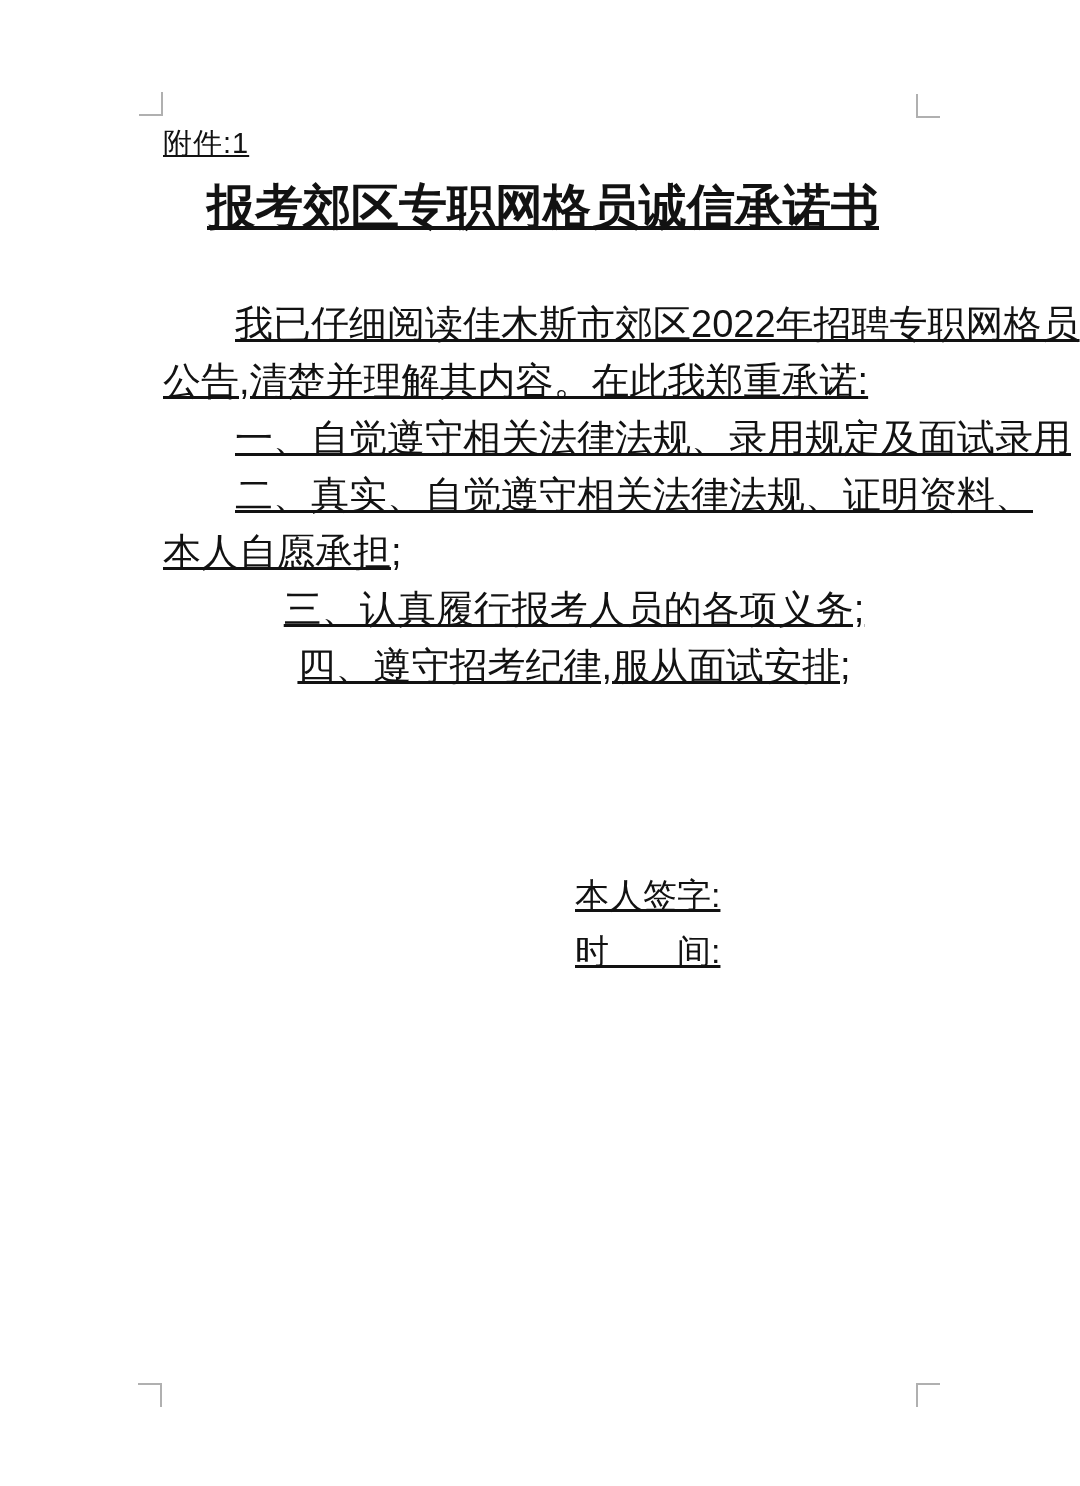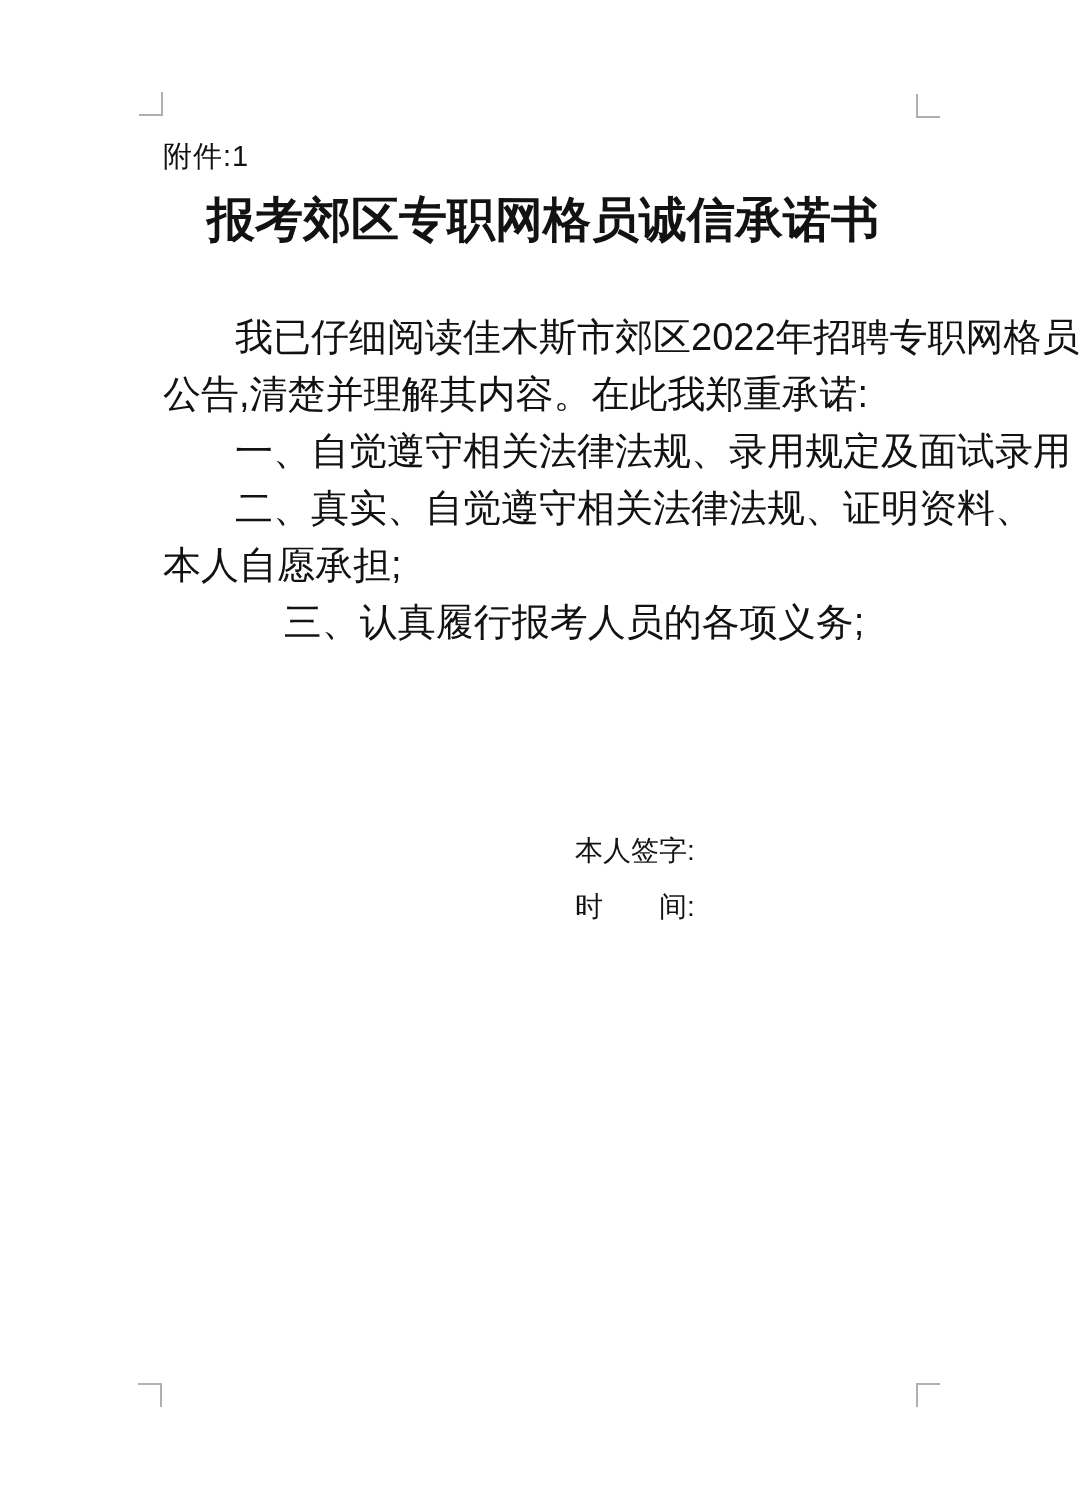--- a/index.html
+++ b/index.html
@@ -29,22 +29,23 @@
     box-sizing: border-box;
   }
   .crop-tl { left: 139px; top: 92px;  border-right: 2px solid #b0b0b0;  border-bottom: 2px solid #b0b0b0; }
   .crop-tr { left: 916px; top: 94px;  border-left: 2px solid #b0b0b0;   border-bottom: 2px solid #b0b0b0; }
   .crop-bl { left: 138px; top: 1383px; border-top: 2px solid #b0b0b0;   border-right: 2px solid #b0b0b0; }
   .crop-br { left: 916px; top: 1383px; border-top: 2px solid #b0b0b0;   border-left: 2px solid #b0b0b0; }
 
   .content {
     position: absolute;
     left: 163px;
-    top: 13px;
+    top: 0;
     width: 760px;
+    text-decoration: underline;
   }
 
   .attachment-label {
     margin-top: 124px;
     font-size: 29px;
     line-height: 38px;
     letter-spacing: 1px;
     white-space: nowrap;
   }
 
@@ -65,21 +66,21 @@
   .body-text .line {
     white-space: nowrap;
   }
   
   .ind-a { padding-left: 72px; }   
   .ind-b { padding-left: 62px; text-align: center; }   
 
   .signature {
     margin-top: 172px;
     padding-left: 412px;
-    font-size: 28px;
+    font-size: 34px;
     line-height: 56px;
   }
   .signature .line {
     white-space: nowrap;
   }
 </style>
 </head>
 <body>
 
 <div class="page">
@@ -108,20 +109,23 @@
 
       <div class="paragraph">
         <div class="line ind-a">二、真实、自觉遵守相关法律法规、证明资料、</div>
         <div class="line">本人自愿承担;</div>
       </div>
 
       <div class="paragraph">
         <div class="line ind-b">三、认真履行报考人员的各项义务;</div>
       </div>
 
+      <div class="paragraph">
+        <div class="line ind-b">四、遵守招考纪律,服从面试安排;</div>
+      </div>
 
 
     </div>
 
     <div class="signature">
       <div class="line">本人签字:</div>
       <div class="line">时　　间:</div>
     </div>
 
   </div>

